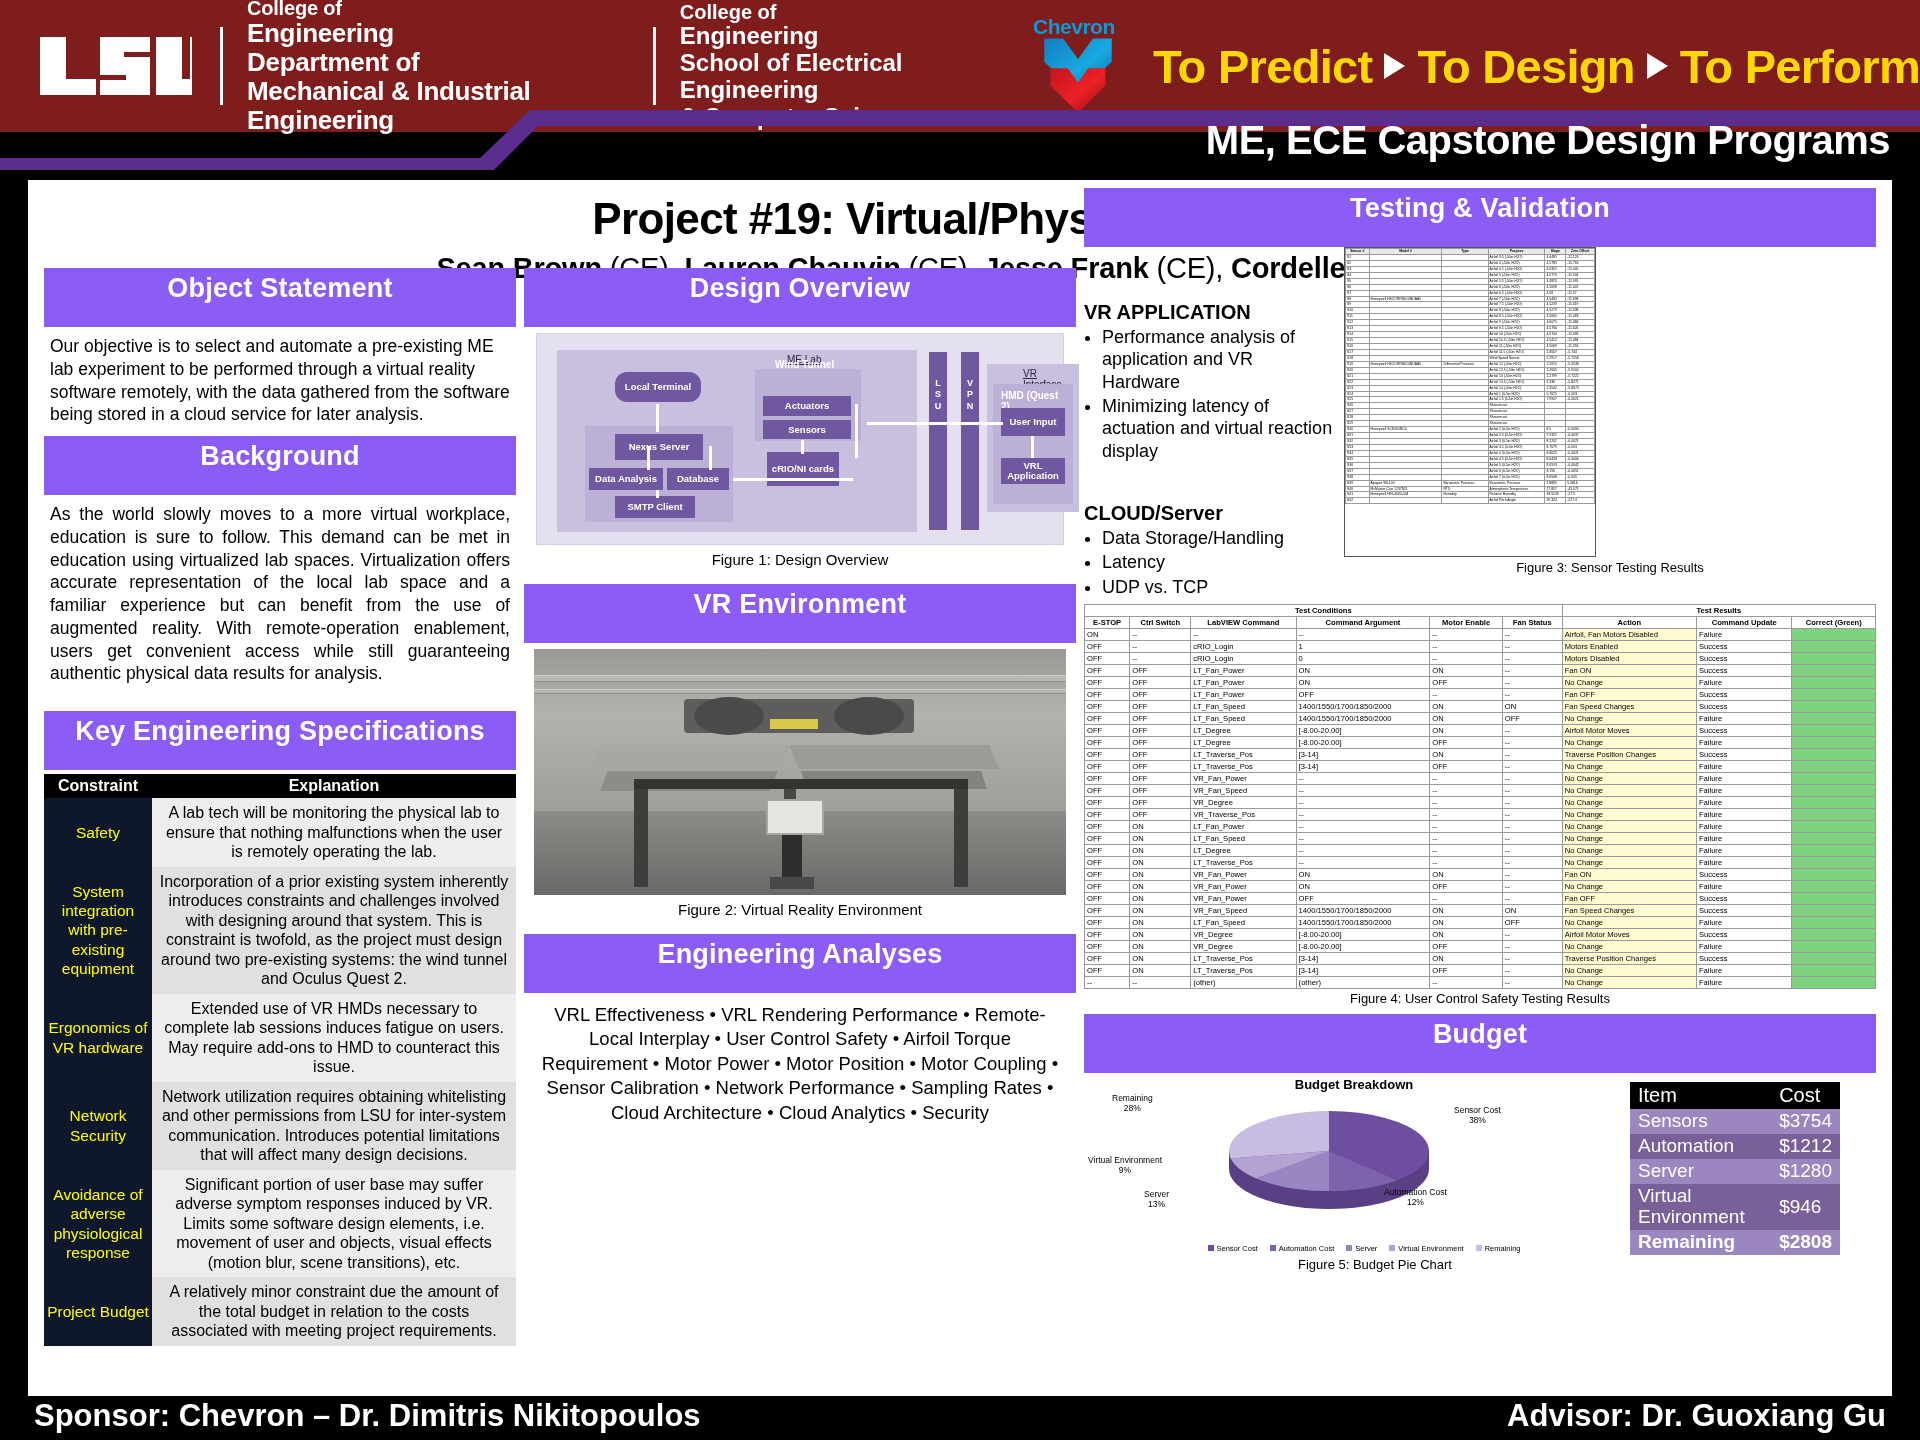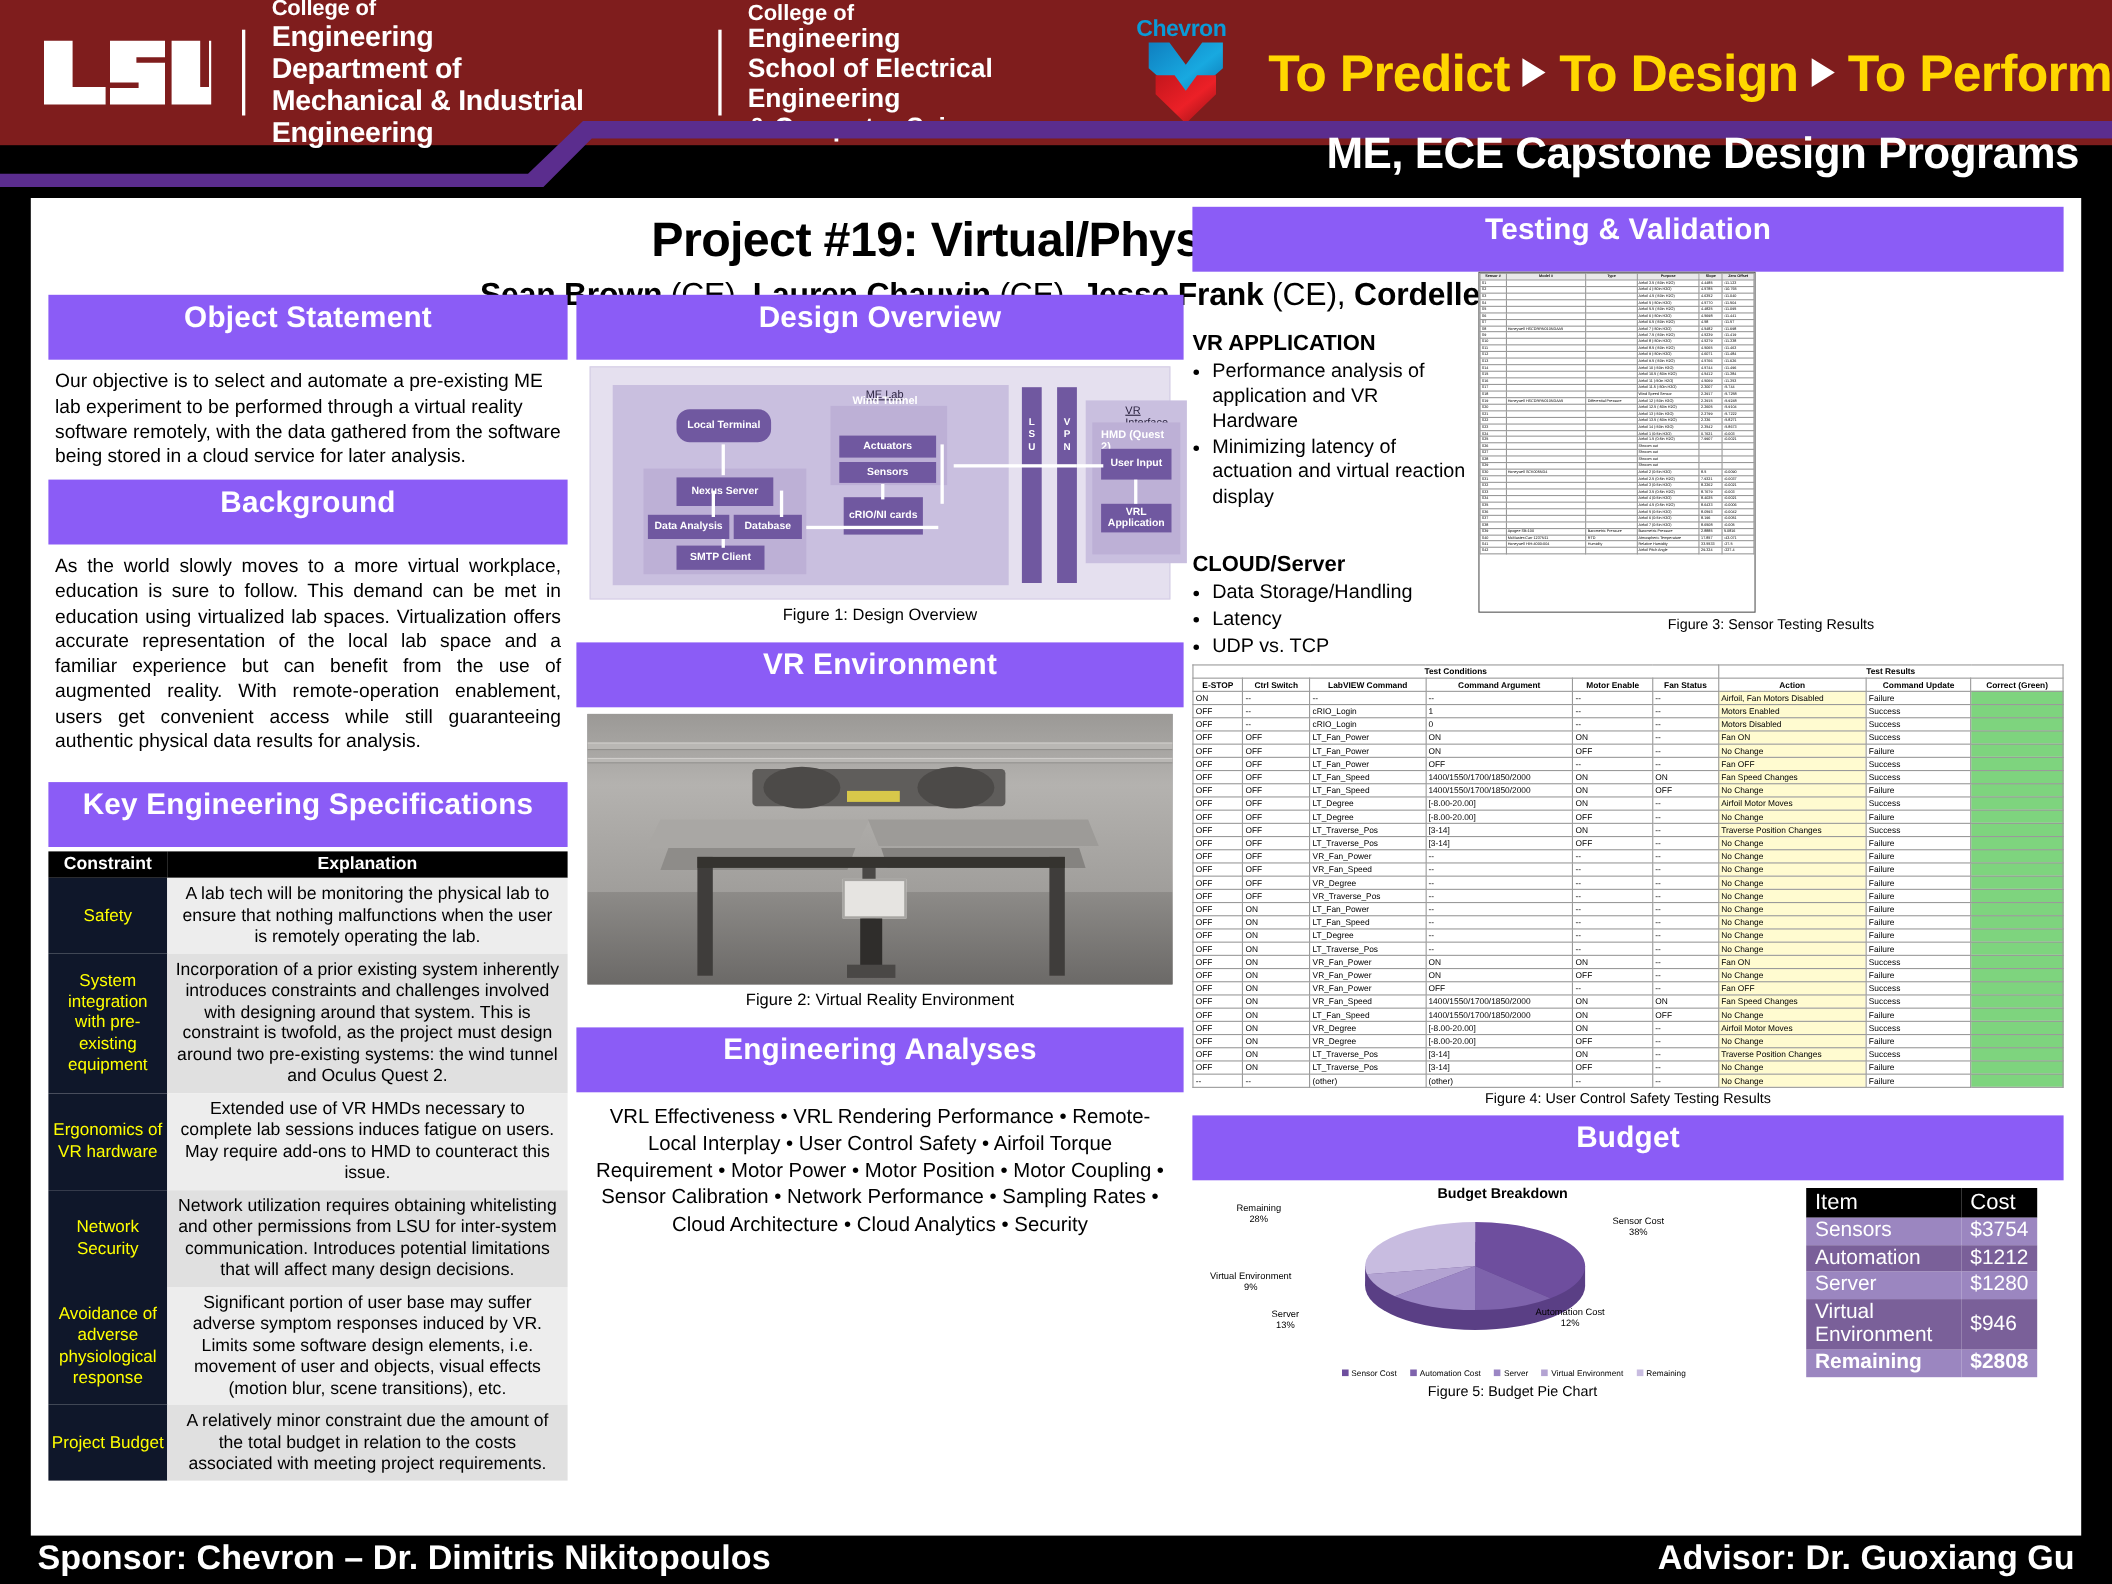--- a/index.html
+++ b/index.html
@@ -106,21 +106,21 @@
   .sensortable th { background: #e9e9e9; font-weight: bold; text-align: center; }
 
   
   .t4 { width: 100%; border-collapse: collapse; margin-top: 4px; }
   .t4 td, .t4 th { border: 1px solid #9a9a9a; font-size: 7.6px; padding: 0 2px; line-height: 1.45; white-space: nowrap; }
   .t4 th { font-weight: bold; text-align: center; background: #fff; }
   .t4 td.grn { background: #7ED47E; }
   .t4 td.yel { background: #FFFBD0; }
 
   
-  .budget-wrap { display: flex; align-items: center; margin-top: 4px; margin-left: 12px; }
+  .budget-wrap { display: flex; align-items: flex-end; margin-top: 4px; }
   .pieblock { width: 540px; position: relative; height: 178px; }
   .pietitle { text-align: center; font-size: 13px; font-weight: bold; }
   .plabel { position: absolute; font-size: 8.5px; text-align: center; line-height: 1.2; }
   .legend { position: absolute; bottom: 2px; left: 30px; right: 10px; display: flex; justify-content: center; gap: 12px; font-size: 7.5px; }
   .legend i { display: inline-block; width: 6px; height: 6px; margin-right: 3px; }
   table.bud { border-collapse: collapse; width: 210px; margin-left: 6px; }
   table.bud th { background: #000; color: #fff; font-size: 20px; text-align: left; padding: 2px 8px; font-weight: normal; }
   table.bud td { color: #fff; font-size: 19px; padding: 2px 8px; line-height: 1.1; }
   table.bud tr.a td { background: #9B86C0; }
   table.bud tr.b td { background: #7A6099; }

